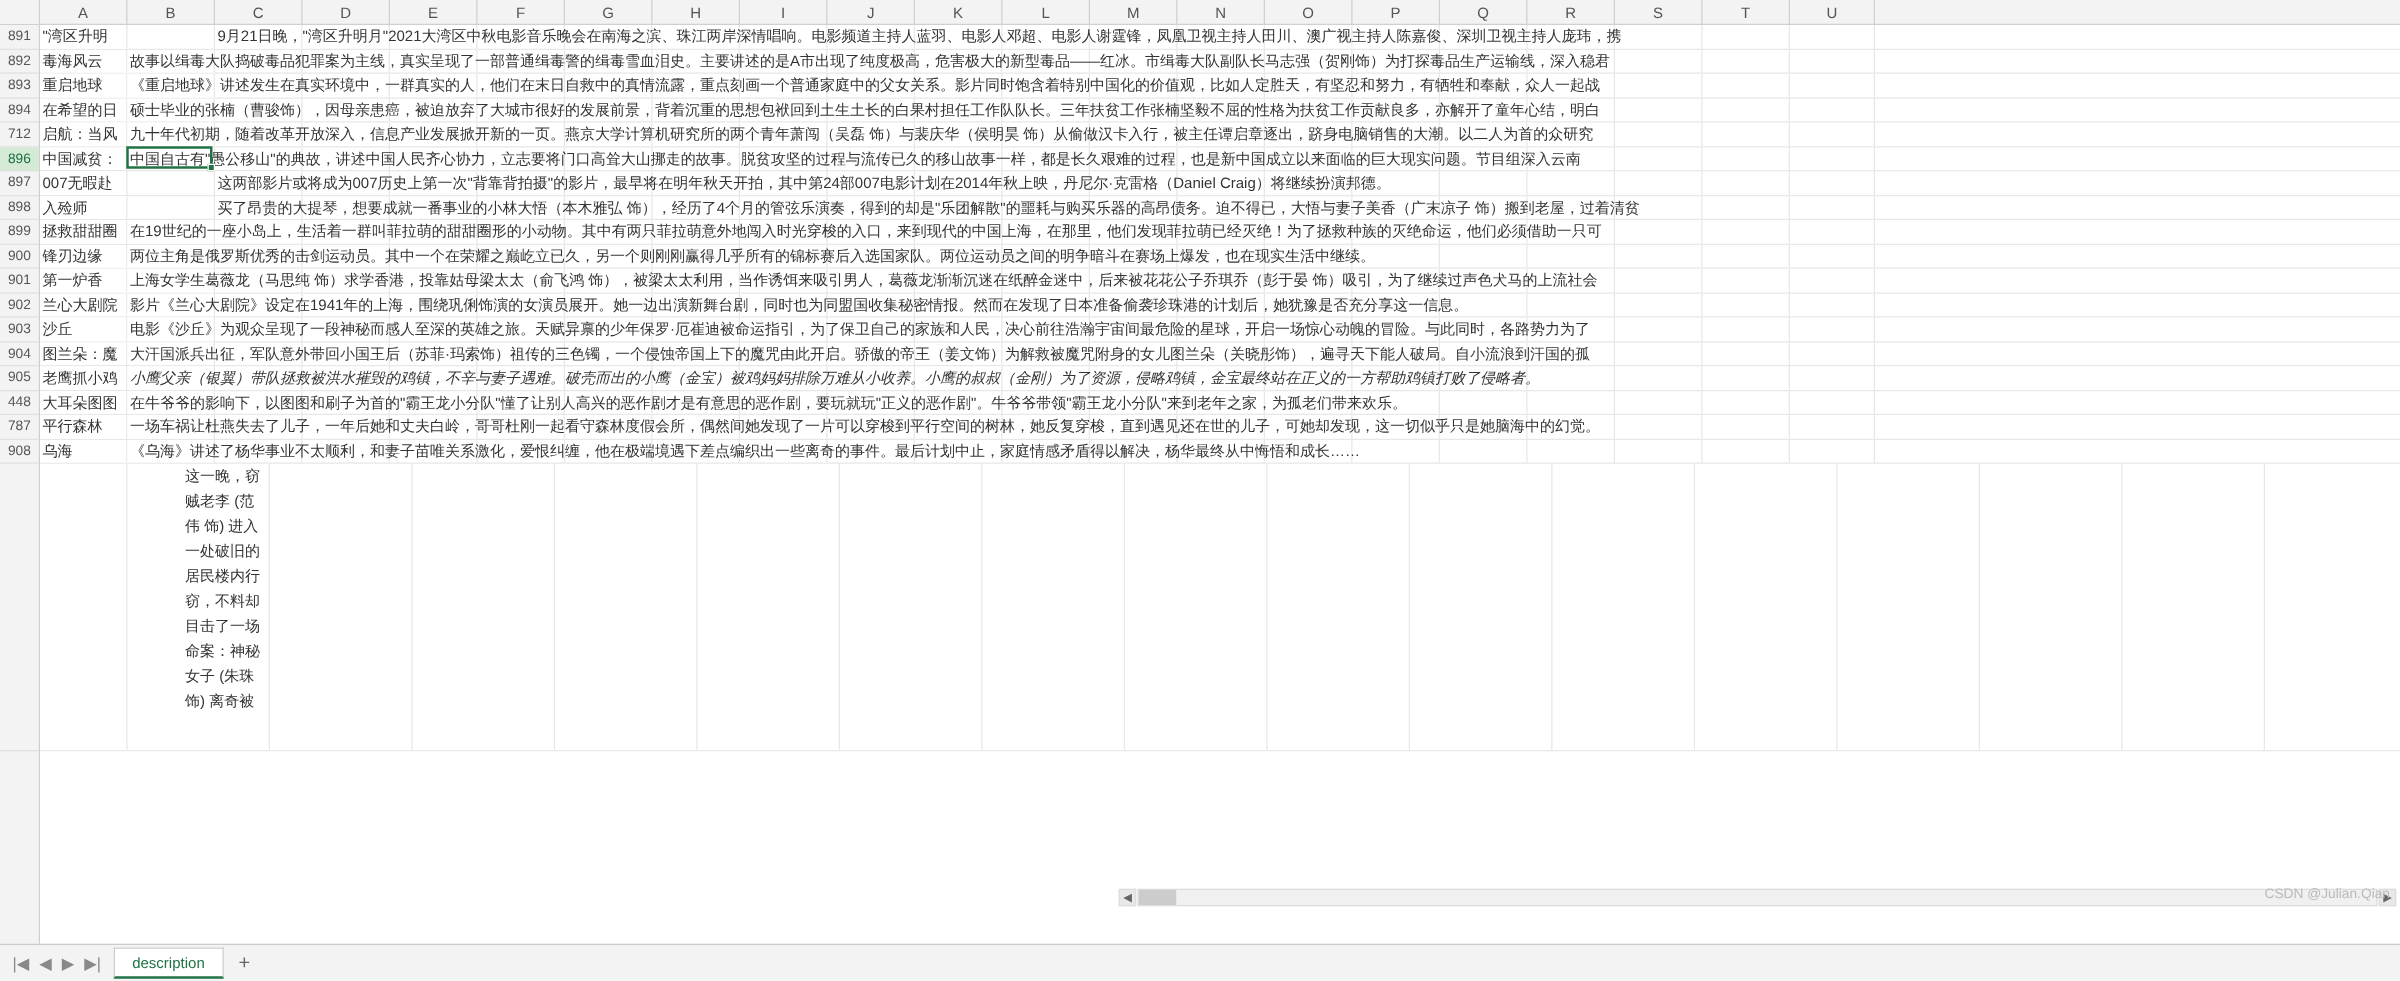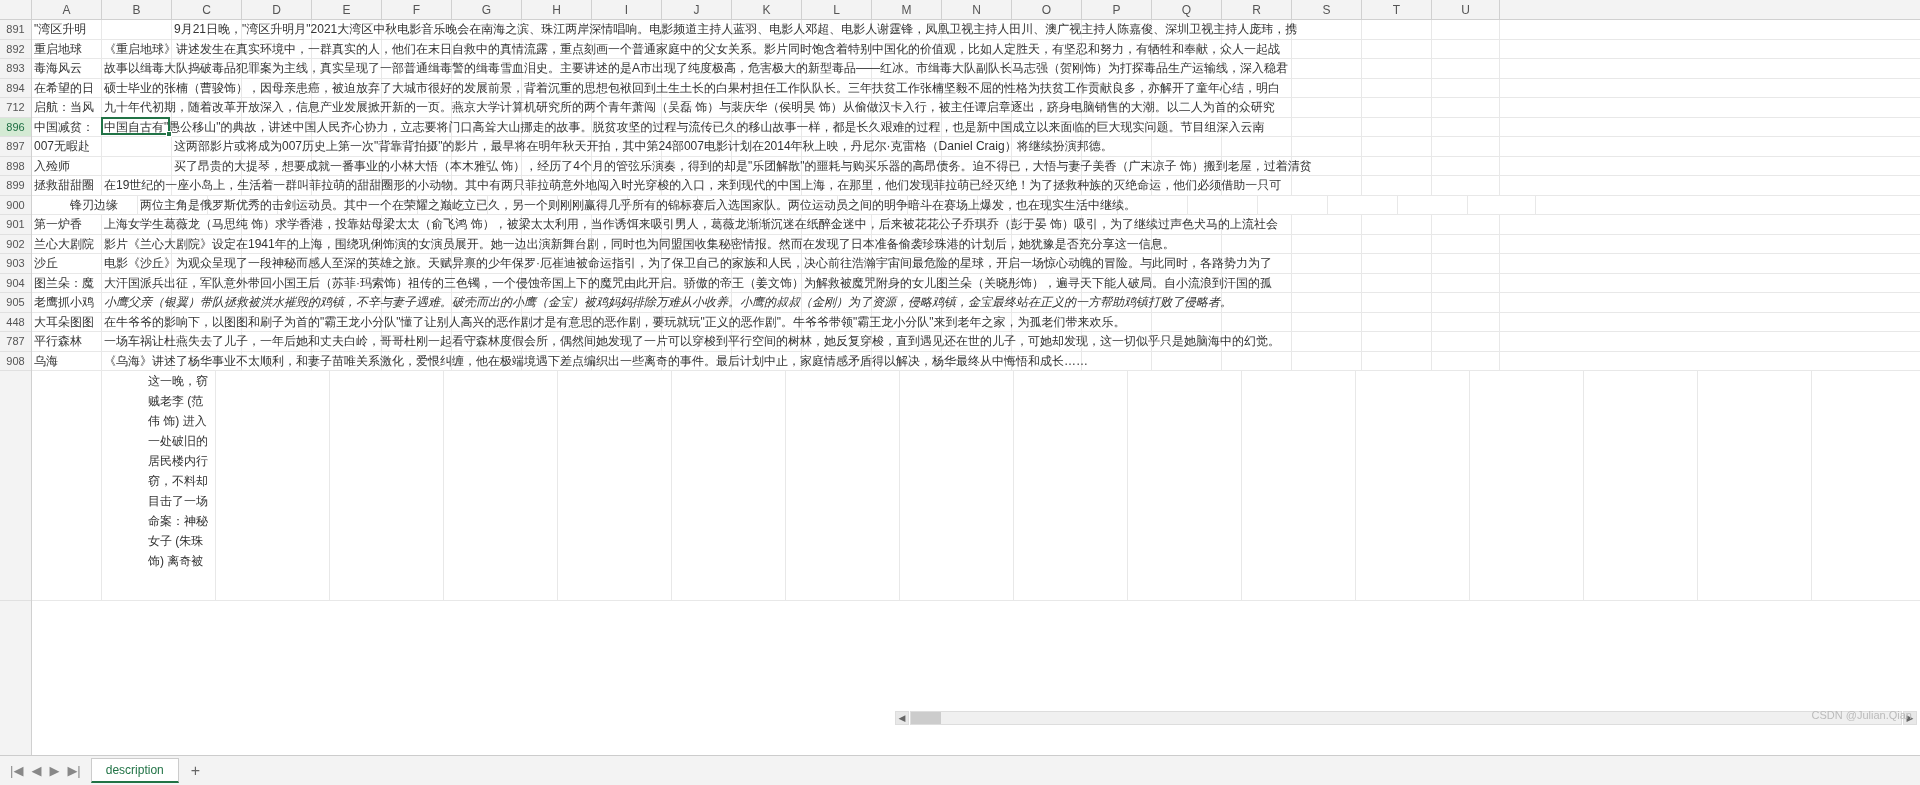--- a/index.html
+++ b/index.html
@@ -269,20 +269,43 @@
           <div class="cell" style="width: 70px;"></div>
           <div class="cell" style="width: 70px;"></div>
           <div class="cell" style="width: 70px;"></div>
           <div class="cell" style="width: 70px;"></div>
           <div class="cell" style="width: 70px;"></div>
           <div class="cell" style="width: 70px;"></div>
           <div class="cell" style="width: 70px;"></div>
           <div class="cell" style="width: 68px;"></div>
         </div>
         <div class="row">
+          <div class="cell overflow" style="width: 70px;">毒海风云</div>
+          <div class="cell overflow" style="width: 70px;">故事以缉毒大队捣破毒品犯罪案为主线，真实呈现了一部普通缉毒警的缉毒雪血泪史。主要讲述的是A市出现了纯度极高，危害极大的新型毒品——红冰。市缉毒大队副队长马志强（贺刚饰）为打探毒品生产运输线，深入稳君</div>
+          <div class="cell" style="width: 70px;"></div>
+          <div class="cell" style="width: 70px;"></div>
+          <div class="cell" style="width: 70px;"></div>
+          <div class="cell" style="width: 70px;"></div>
+          <div class="cell" style="width: 70px;"></div>
+          <div class="cell" style="width: 70px;"></div>
+          <div class="cell" style="width: 70px;"></div>
+          <div class="cell" style="width: 70px;"></div>
+          <div class="cell" style="width: 70px;"></div>
+          <div class="cell" style="width: 70px;"></div>
+          <div class="cell" style="width: 70px;"></div>
+          <div class="cell" style="width: 70px;"></div>
+          <div class="cell" style="width: 70px;"></div>
+          <div class="cell" style="width: 70px;"></div>
+          <div class="cell" style="width: 70px;"></div>
+          <div class="cell" style="width: 70px;"></div>
+          <div class="cell" style="width: 70px;"></div>
+          <div class="cell" style="width: 70px;"></div>
+          <div class="cell" style="width: 68px;"></div>
+        </div>
+        <div class="row">
           <div class="cell overflow" style="width: 70px;">重启地球</div>
           <div class="cell overflow" style="width: 70px;">《重启地球》讲述发生在真实环境中，一群真实的人，他们在末日自救中的真情流露，重点刻画一个普通家庭中的父女关系。影片同时饱含着特别中国化的价值观，比如人定胜天，有坚忍和努力，有牺牲和奉献，众人一起战</div>
           <div class="cell" style="width: 70px;"></div>
           <div class="cell" style="width: 70px;"></div>
           <div class="cell" style="width: 70px;"></div>
           <div class="cell" style="width: 70px;"></div>
           <div class="cell" style="width: 70px;"></div>
           <div class="cell" style="width: 70px;"></div>
           <div class="cell" style="width: 70px;"></div>
           <div class="cell" style="width: 70px;"></div>
@@ -292,43 +315,20 @@
           <div class="cell" style="width: 70px;"></div>
           <div class="cell" style="width: 70px;"></div>
           <div class="cell" style="width: 70px;"></div>
           <div class="cell" style="width: 70px;"></div>
           <div class="cell" style="width: 70px;"></div>
           <div class="cell" style="width: 70px;"></div>
           <div class="cell" style="width: 70px;"></div>
           <div class="cell" style="width: 68px;"></div>
         </div>
         <div class="row">
-          <div class="cell overflow" style="width: 70px;">毒海风云</div>
-          <div class="cell overflow" style="width: 70px;">故事以缉毒大队捣破毒品犯罪案为主线，真实呈现了一部普通缉毒警的缉毒雪血泪史。主要讲述的是A市出现了纯度极高，危害极大的新型毒品——红冰。市缉毒大队副队长马志强（贺刚饰）为打探毒品生产运输线，深入稳君</div>
-          <div class="cell" style="width: 70px;"></div>
-          <div class="cell" style="width: 70px;"></div>
-          <div class="cell" style="width: 70px;"></div>
-          <div class="cell" style="width: 70px;"></div>
-          <div class="cell" style="width: 70px;"></div>
-          <div class="cell" style="width: 70px;"></div>
-          <div class="cell" style="width: 70px;"></div>
-          <div class="cell" style="width: 70px;"></div>
-          <div class="cell" style="width: 70px;"></div>
-          <div class="cell" style="width: 70px;"></div>
-          <div class="cell" style="width: 70px;"></div>
-          <div class="cell" style="width: 70px;"></div>
-          <div class="cell" style="width: 70px;"></div>
-          <div class="cell" style="width: 70px;"></div>
-          <div class="cell" style="width: 70px;"></div>
-          <div class="cell" style="width: 70px;"></div>
-          <div class="cell" style="width: 70px;"></div>
-          <div class="cell" style="width: 70px;"></div>
-          <div class="cell" style="width: 68px;"></div>
-        </div>
-        <div class="row">
           <div class="cell overflow" style="width: 70px;">在希望的日</div>
           <div class="cell overflow" style="width: 70px;">硕士毕业的张楠（曹骏饰），因母亲患癌，被迫放弃了大城市很好的发展前景，背着沉重的思想包袱回到土生土长的白果村担任工作队队长。三年扶贫工作张楠坚毅不屈的性格为扶贫工作贡献良多，亦解开了童年心结，明白</div>
           <div class="cell" style="width: 70px;"></div>
           <div class="cell" style="width: 70px;"></div>
           <div class="cell" style="width: 70px;"></div>
           <div class="cell" style="width: 70px;"></div>
           <div class="cell" style="width: 70px;"></div>
           <div class="cell" style="width: 70px;"></div>
           <div class="cell" style="width: 70px;"></div>
           <div class="cell" style="width: 70px;"></div>
@@ -453,21 +453,21 @@
           <div class="cell" style="width: 70px;"></div>
           <div class="cell" style="width: 70px;"></div>
           <div class="cell" style="width: 70px;"></div>
           <div class="cell" style="width: 70px;"></div>
           <div class="cell" style="width: 70px;"></div>
           <div class="cell" style="width: 70px;"></div>
           <div class="cell" style="width: 70px;"></div>
           <div class="cell" style="width: 68px;"></div>
         </div>
         <div class="row">
-          <div class="cell overflow" style="width: 70px; margin-left: 36px;">锋刃边缘</div>
+          <div class="cell overflow" style="width: 70px;">锋刃边缘</div>
           <div class="cell overflow" style="width: 70px;">两位主角是俄罗斯优秀的击剑运动员。其中一个在荣耀之巅屹立已久，另一个则刚刚赢得几乎所有的锦标赛后入选国家队。两位运动员之间的明争暗斗在赛场上爆发，也在现实生活中继续。</div>
           <div class="cell" style="width: 70px;"></div>
           <div class="cell" style="width: 70px;"></div>
           <div class="cell" style="width: 70px;"></div>
           <div class="cell" style="width: 70px;"></div>
           <div class="cell" style="width: 70px;"></div>
           <div class="cell" style="width: 70px;"></div>
           <div class="cell" style="width: 70px;"></div>
           <div class="cell" style="width: 70px;"></div>
           <div class="cell" style="width: 70px;"></div>

